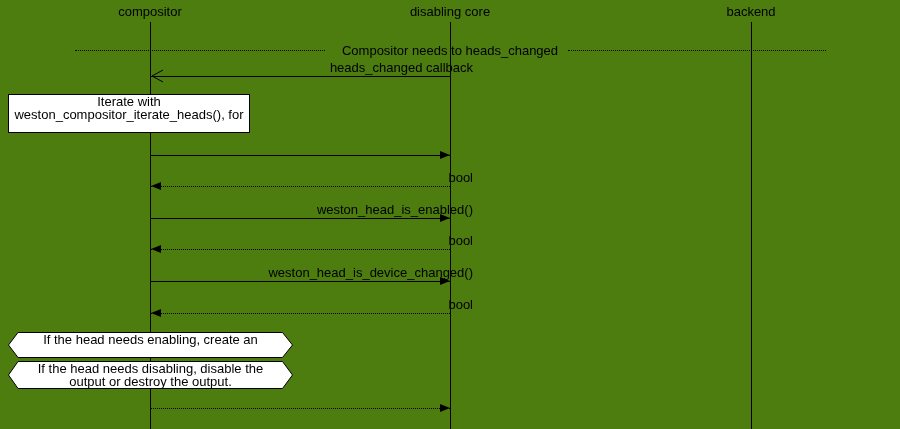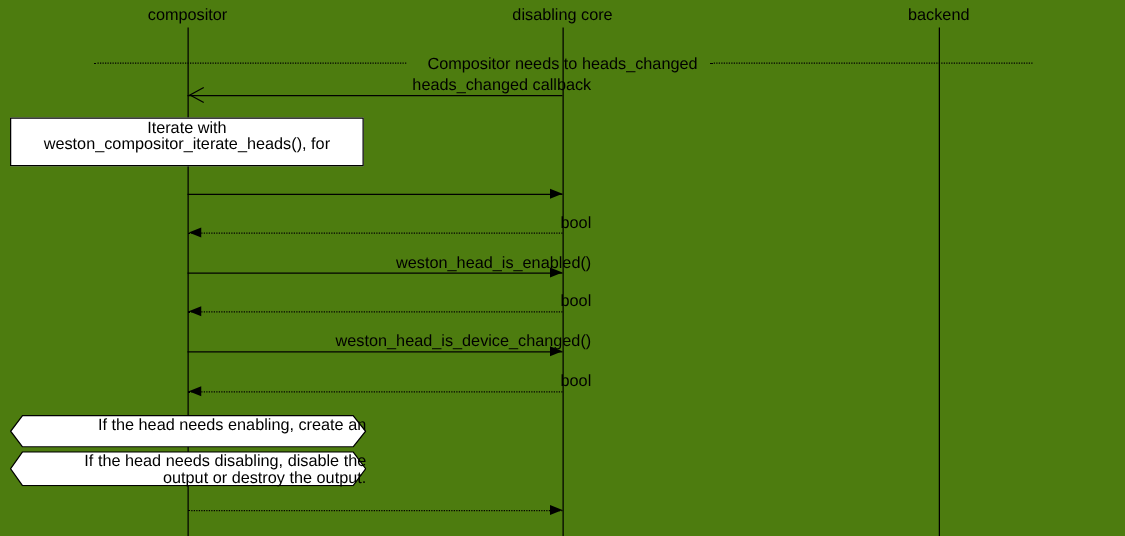--- a/index.html
+++ b/index.html
@@ -40,30 +40,30 @@
     border-left:10px solid #000;
     border-top:4px solid transparent;border-bottom:4px solid transparent;
   }
   .arr-l{
     position:absolute;left:151px;width:0;height:0;
     border-right:10px solid #000;
     border-top:4px solid transparent;border-bottom:4px solid transparent;
   }
   .open-arrow{position:absolute;left:151px;top:69px;}
   .note{
-    position:absolute;left:8px;top:94px;width:283px;height:39px;
+    position:absolute;left:8px;top:94px;width:242px;height:39px;
     box-sizing:border-box;background:#fff;border:1px solid #000;
     text-align:center;line-height:12.5px;padding-top:1px;
   }
   .note span{display:block;}
   .hexwrap{position:absolute;left:8px;width:285px;}
   .hexwrap svg{position:absolute;left:0;top:0;display:block;}
   .hextext{
     position:absolute;left:0;top:0;width:100%;height:100%;
-    text-align:right;line-height:13px;padding-top:1px;box-sizing:border-box;
+    text-align:center;line-height:13px;padding-top:1px;box-sizing:border-box;
   }
   .hextext span{display:block;}
 </style>
 </head>
 <body>
 
 <div class="diagram">
 
   <div class="lifeline" style="left:150px"></div>
   <div class="lifeline" style="left:450px"></div>

